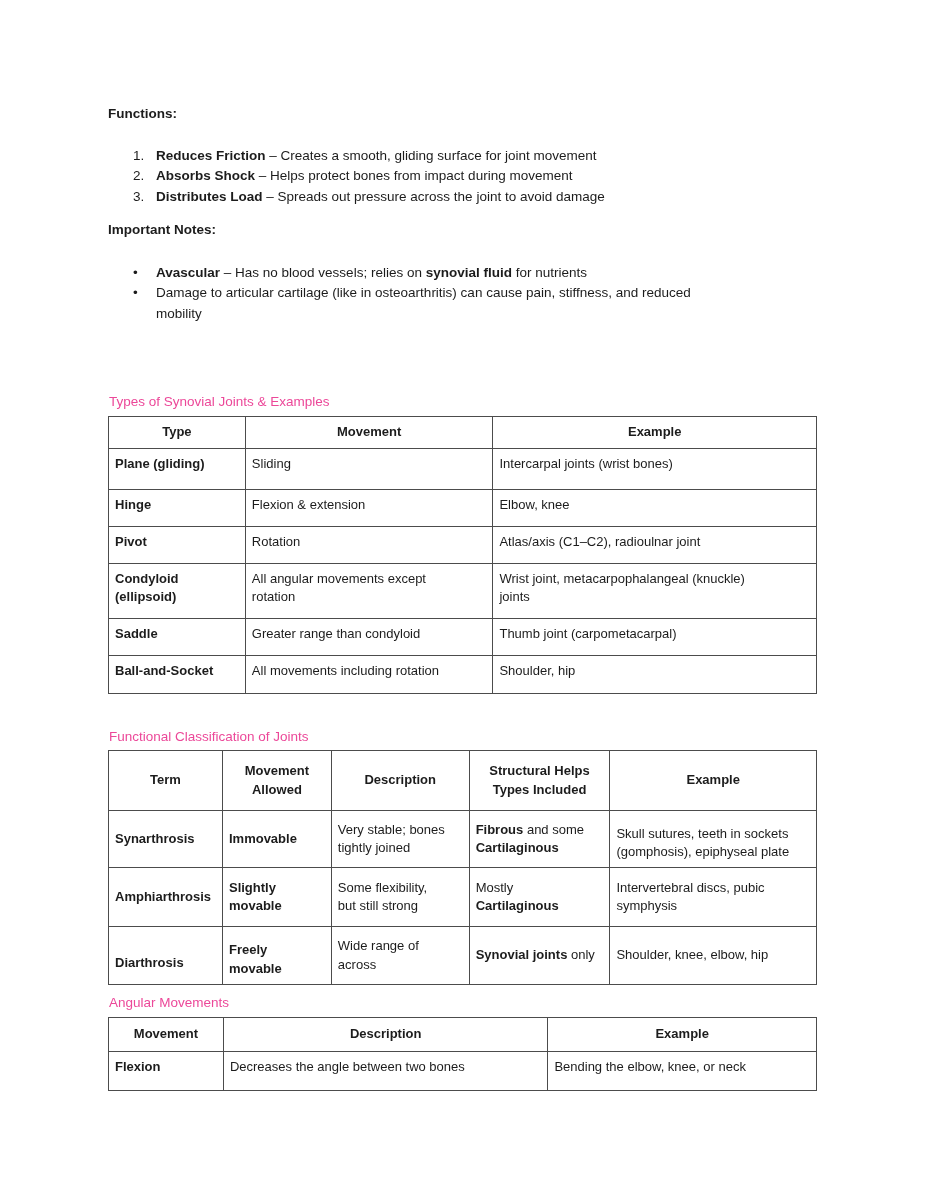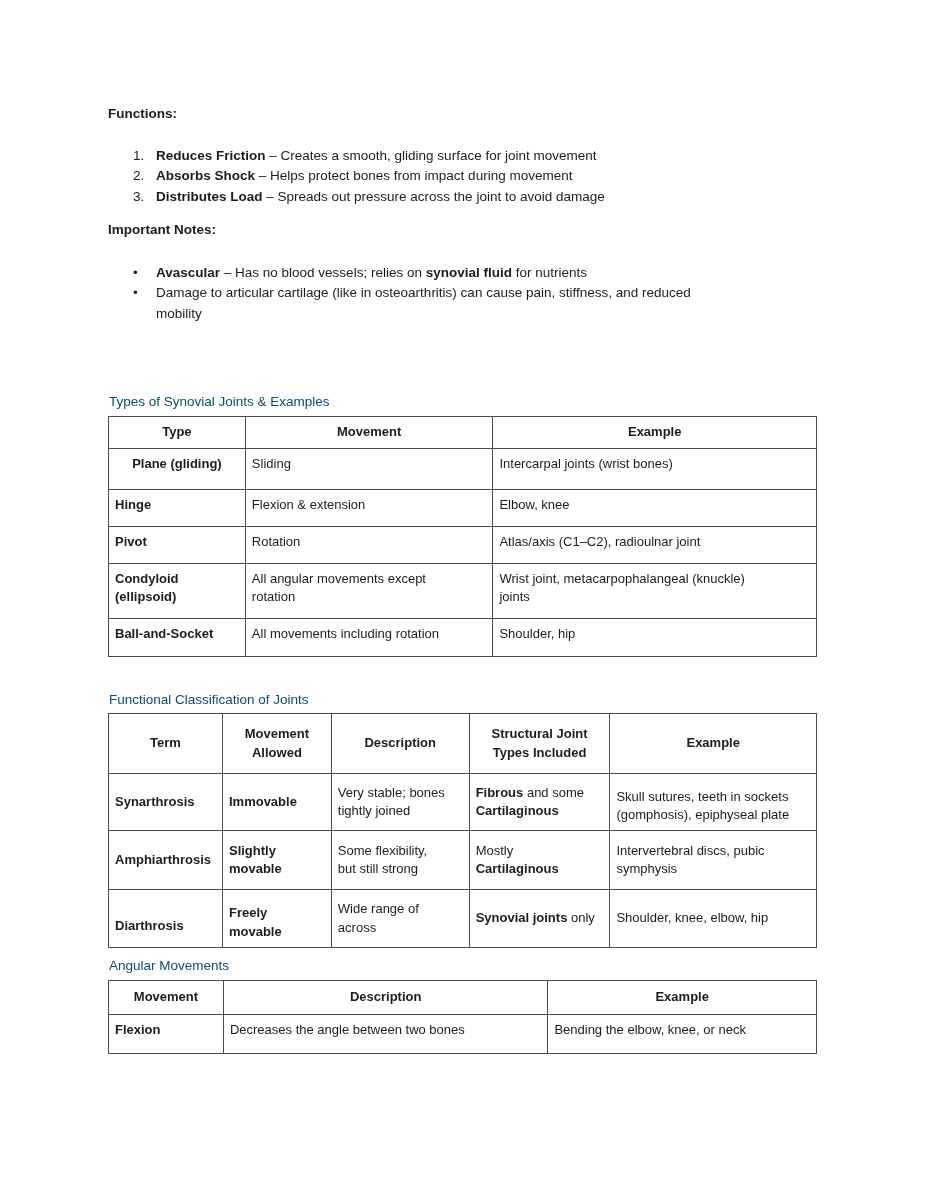--- a/index.html
+++ b/index.html
@@ -15,21 +15,21 @@
     color:#1c1c1c;
     overflow:hidden;
   }
   .doc-heading{font-weight:bold;margin:0;}
   #functions-list{margin-top:21px;}
   #notes-heading{margin-top:13px;}
   #notes-list{margin-top:22px;}
   .li{display:flex;align-items:flex-start;}
   .li-marker{flex:0 0 23px;margin-left:25px;}
   .li-text{flex:1;white-space:pre-wrap;}
-  .table-title{color:#0c4a6e;margin:0 0 3px 1px;}
+  .table-title{color:#ec4899;margin:0 0 3px 1px;}
   #title-0{margin-top:68px;}
   #title-1{margin-top:33px;}
   #title-2{margin-top:8px;}
   table.doc-table{border-collapse:collapse;table-layout:fixed;}
   .doc-table th,.doc-table td{
     border:1px solid #4c4c4c;
     padding:2px 6px;
     font-size:13px;
     line-height:18.5px;
     white-space:pre-wrap;
@@ -86,41 +86,46 @@
         </colgroup>
         <thead>
           <tr style="height: 32px;">
             <th>Type</th>
             <th>Movement</th>
             <th>Example</th>
           </tr>
         </thead>
         <tbody>
           <tr style="height: 41px;">
-            <td style="vertical-align: top; text-align: center;"><b>Plane (gliding)</b></td>
+            <td style="vertical-align: top;"><b>Plane (gliding)</b></td>
             <td style="vertical-align: top;">Sliding</td>
             <td style="vertical-align: top;">Intercarpal joints (wrist bones)</td>
           </tr>
           <tr style="height: 37px;">
             <td style="vertical-align: top;"><b>Hinge</b></td>
             <td style="vertical-align: top;">Flexion &amp; extension</td>
             <td style="vertical-align: top;">Elbow, knee</td>
           </tr>
           <tr style="height: 37px;">
             <td style="vertical-align: top;"><b>Pivot</b></td>
             <td style="vertical-align: top;">Rotation</td>
             <td style="vertical-align: top;">Atlas/axis (C1–C2), radioulnar joint</td>
           </tr>
           <tr style="height: 55px;">
             <td style="vertical-align: top;"><b>Condyloid
 (ellipsoid)</b></td>
             <td style="vertical-align: top;">All angular movements except
 rotation</td>
             <td style="vertical-align: top;">Wrist joint, metacarpophalangeal (knuckle)
 joints</td>
+          </tr>
+          <tr style="height: 37px;">
+            <td style="vertical-align: top;"><b>Saddle</b></td>
+            <td style="vertical-align: top;">Greater range than condyloid</td>
+            <td style="vertical-align: top;">Thumb joint (carpometacarpal)</td>
           </tr>
           <tr style="height: 38px;">
             <td style="vertical-align: top;"><b>Ball-and-Socket</b></td>
             <td style="vertical-align: top;">All movements including rotation</td>
             <td style="vertical-align: top;">Shoulder, hip</td>
           </tr>
         </tbody>
       </table>
     </div>
 
@@ -133,21 +138,21 @@
           <col style="width: 138px;">
           <col style="width: 141px;">
           <col style="width: 207px;">
         </colgroup>
         <thead>
           <tr style="height: 60px;">
             <th>Term</th>
             <th>Movement
 Allowed</th>
             <th>Description</th>
-            <th>Structural Joint
+            <th>Structural Helps
 Types Included</th>
             <th>Example</th>
           </tr>
         </thead>
         <tbody>
           <tr style="height: 57px;">
             <td style="vertical-align: middle; padding-top: 2px;"><b>Synarthrosis</b></td>
             <td style="vertical-align: middle; padding-top: 2px;"><b>Immovable</b></td>
             <td style="vertical-align: middle; padding-top: 2px;">Very stable; bones
 tightly joined</td>

